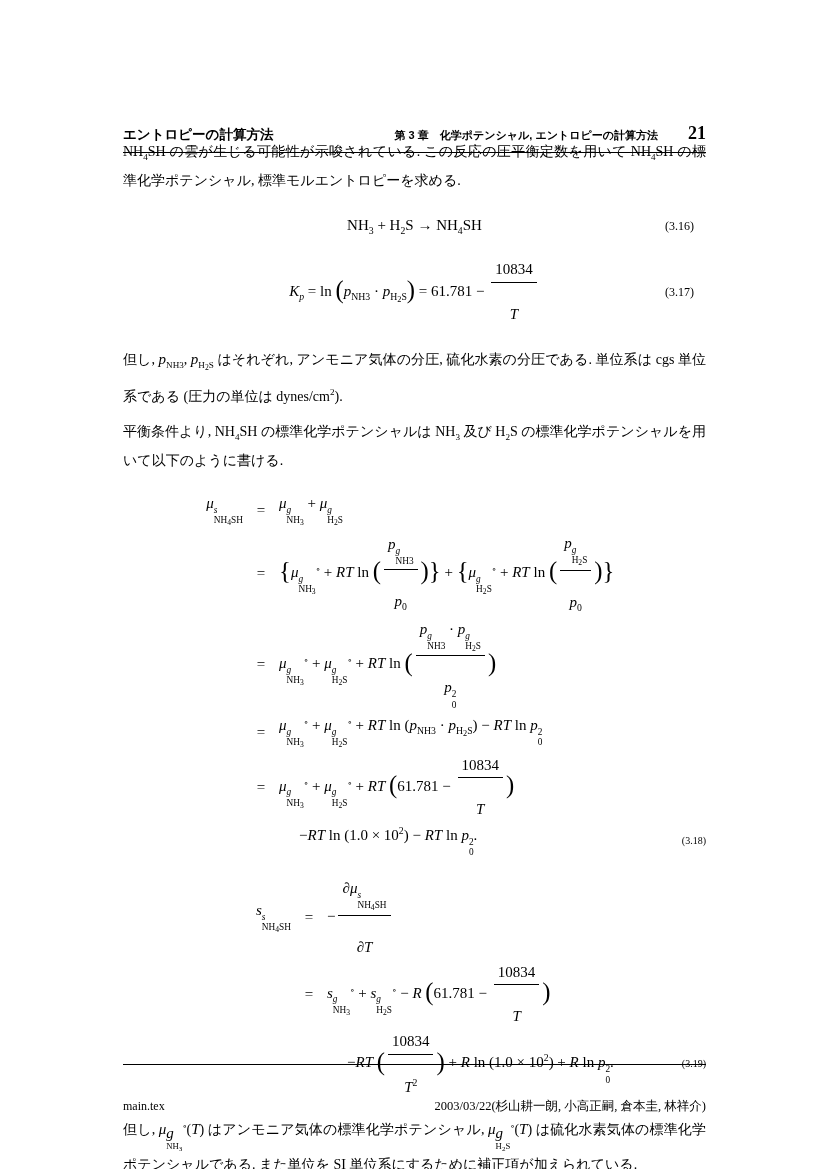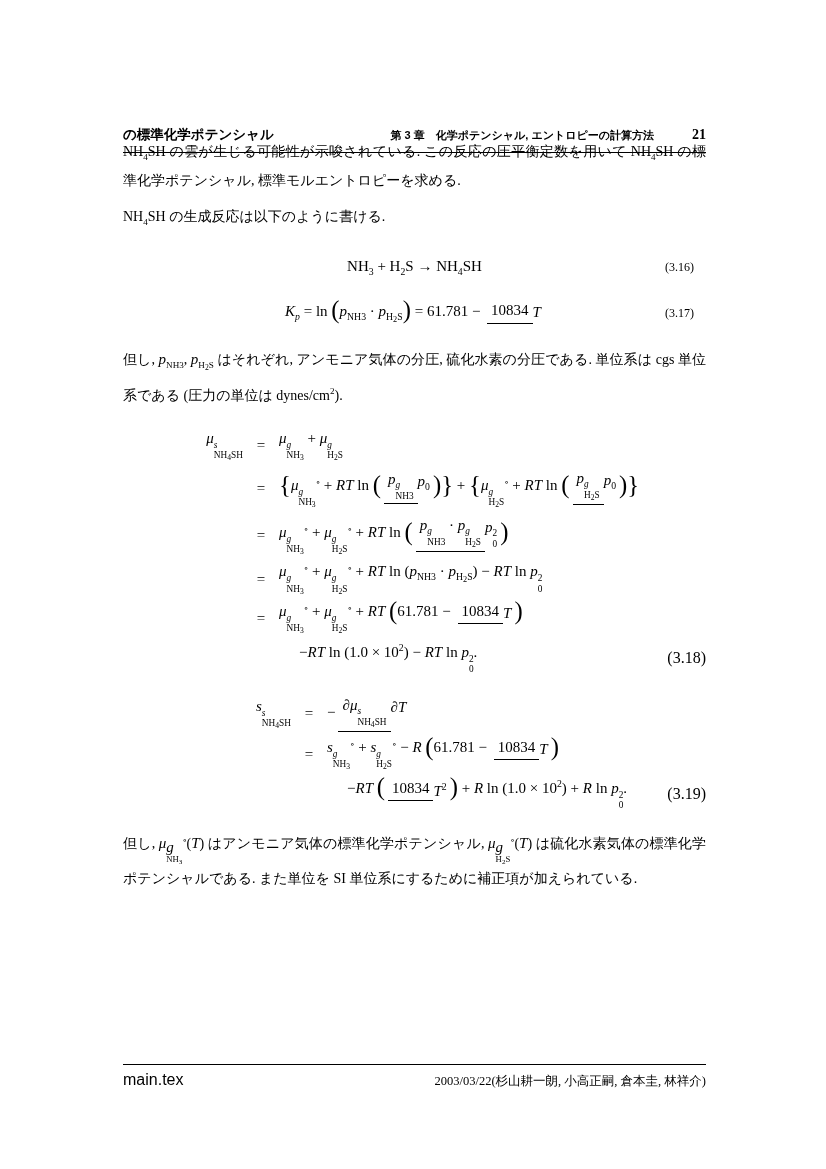--- a/index.html
+++ b/index.html
@@ -3,81 +3,81 @@
 <meta charset="utf-8">
 <style>
   html,body{margin:0;padding:0;}
   body{width:826px;height:1169px;background:#ffffff;color:#000;overflow:hidden;position:relative;
        font-family:"Liberation Serif","DejaVu Serif",serif;}
   .header{position:absolute;left:123px;top:88px;width:583px;display:flex;align-items:baseline;
           border-bottom:1px solid #000;padding-bottom:8px;font-weight:bold;}
   .h-left{font-family:"Liberation Sans","DejaVu Sans",sans-serif;font-size:13.5px;}
   .h-center{flex:1;text-align:right;font-family:"Liberation Sans","DejaVu Sans",sans-serif;
             font-size:11px;padding-right:30px;white-space:nowrap;margin-top:40px;}
-  .h-right{font-size:14px;font-weight:bold;margin-left:8px;}
+  .h-right{font-size:18px;font-weight:bold;}
   .main{position:absolute;left:123px;top:140px;width:583px;font-size:14px;line-height:24px;}
   .para{margin:0 0 12px;text-align:justify;}
   .para i{font-size:15px;}
   .disp{position:relative;text-align:center;margin:22px 12px;font-size:15px;line-height:1.4;}
   .eqnum{position:absolute;right:0;top:50%;transform:translateY(-50%);font-size:12px;}
   .align{margin:20px 0 18px;font-size:15px;}
   .arow{display:flex;align-items:center;margin:5px 0;position:relative;line-height:1.35;}
   .acol-l{width:120px;text-align:right;white-space:nowrap;}
   .acol-r{width:36px;text-align:center;}
   .acol-b{flex:1;text-align:left;white-space:nowrap;}
-  .acol-n{position:absolute;right:0;font-size:16px;}
+  .acol-n{position:absolute;right:0;font-size:10px;}
   .align-319 .acol-l{width:168px;}
   .cont .acol-b{padding-left:20px;}
-  .frac{display:inline-flex;flex-direction:row;vertical-align:middle;text-align:center;margin:0 3px;}
+  .frac{display:inline-flex;flex-direction:column;vertical-align:middle;text-align:center;margin:0 3px;gap:19px;}
   .fn{display:block;padding:0 4px 2px;border-bottom:1px solid #000;}
   .fd{display:block;padding-top:2px;}
   .ss{display:inline-flex;flex-direction:column;align-items:flex-start;font-size:0.62em;
       line-height:1.12;vertical-align:-0.52em;text-align:left;}
   .ss .t{display:block;min-height:1em;}
   .ss .b{display:block;white-space:nowrap;}
   .ss sub{font-size:0.82em;vertical-align:-0.25em;}
   sup{font-size:0.65em;}
   sub{font-size:0.65em;}
   sub sub{font-size:0.85em;vertical-align:-0.2em;}
   .dg{font-size:0.6em;vertical-align:0.55em;}
   .d2{font-size:1.65em;line-height:0;vertical-align:-0.1em;font-weight:400;}
   .footer{position:absolute;left:123px;top:1064px;width:583px;border-top:1px solid #000;
           padding-top:6px;display:flex;justify-content:space-between;align-items:baseline;font-size:12.5px;}
-  .f-left{font-family:Liberation Sans, sans-serif;font-size:16px;}
+  .f-left{font-family:Liberation Serif, serif;font-size:12px;margin-top:28px;}
 </style>
 </head>
 <body>
 
 <div>
 
   <div class="header">
-    <span class="h-left">の標準化学ポテンシャル</span>
+    <span class="h-left">エントロピーの計算方法</span>
     <span class="h-center">第 3 章　化学ポテンシャル, エントロピーの計算方法</span>
     <span class="h-right">21</span>
   </div>
 
   <div class="main">
     <p class="para">NH<sub>4</sub>SH の雲が生じる可能性が示唆されている. この反応の圧平衡定数を用いて NH<sub>4</sub>SH の標準化学ポテンシャル, 標準モルエントロピーを求める.</p>
-    <p class="para">NH<sub>4</sub>SH の生成反応は以下のように書ける.</p>
 
     <div class="disp">
       <span>NH<sub>3</sub> + H<sub>2</sub>S → NH<sub>4</sub>SH</span>
       <span class="eqnum">(3.16)</span>
     </div>
 
 
     <div class="disp">
       <span><i>K</i><sub><i>p</i></sub> = ln <span class="d2">(</span><i>p</i><sub>NH3</sub> · <i>p</i><sub>H<sub>2</sub>S</sub><span class="d2">)</span> = 61.781 − <span class="frac">
             <span class="fn">10834</span>
             <span class="fd"><i>T</i></span>
           </span></span>
       <span class="eqnum">(3.17)</span>
     </div>
 
     <p class="para">但し, <i>p</i><sub>NH3</sub>, <i>p</i><sub>H<sub>2</sub>S</sub> はそれぞれ, アンモニア気体の分圧, 硫化水素の分圧である. 単位系は cgs 単位系である (圧力の単位は dynes/cm<sup>2</sup>).</p>
+    <p class="para">平衡条件より, NH<sub>4</sub>SH の標準化学ポテンシャルは NH<sub>3</sub> 及び H<sub>2</sub>S の標準化学ポテンシャルを用いて以下のように書ける.</p>
 
     <div class="align">
       <div class="arow">
         <span class="acol-l"><i>μ</i><span class="ss">
               <span class="t"><i>s</i></span>
               <span class="b">NH<sub>4</sub>SH</span>
             </span></span>
         <span class="acol-r">=</span>
         <span class="acol-b"><i>μ</i><span class="ss">
               <span class="t"><i>g</i></span>

